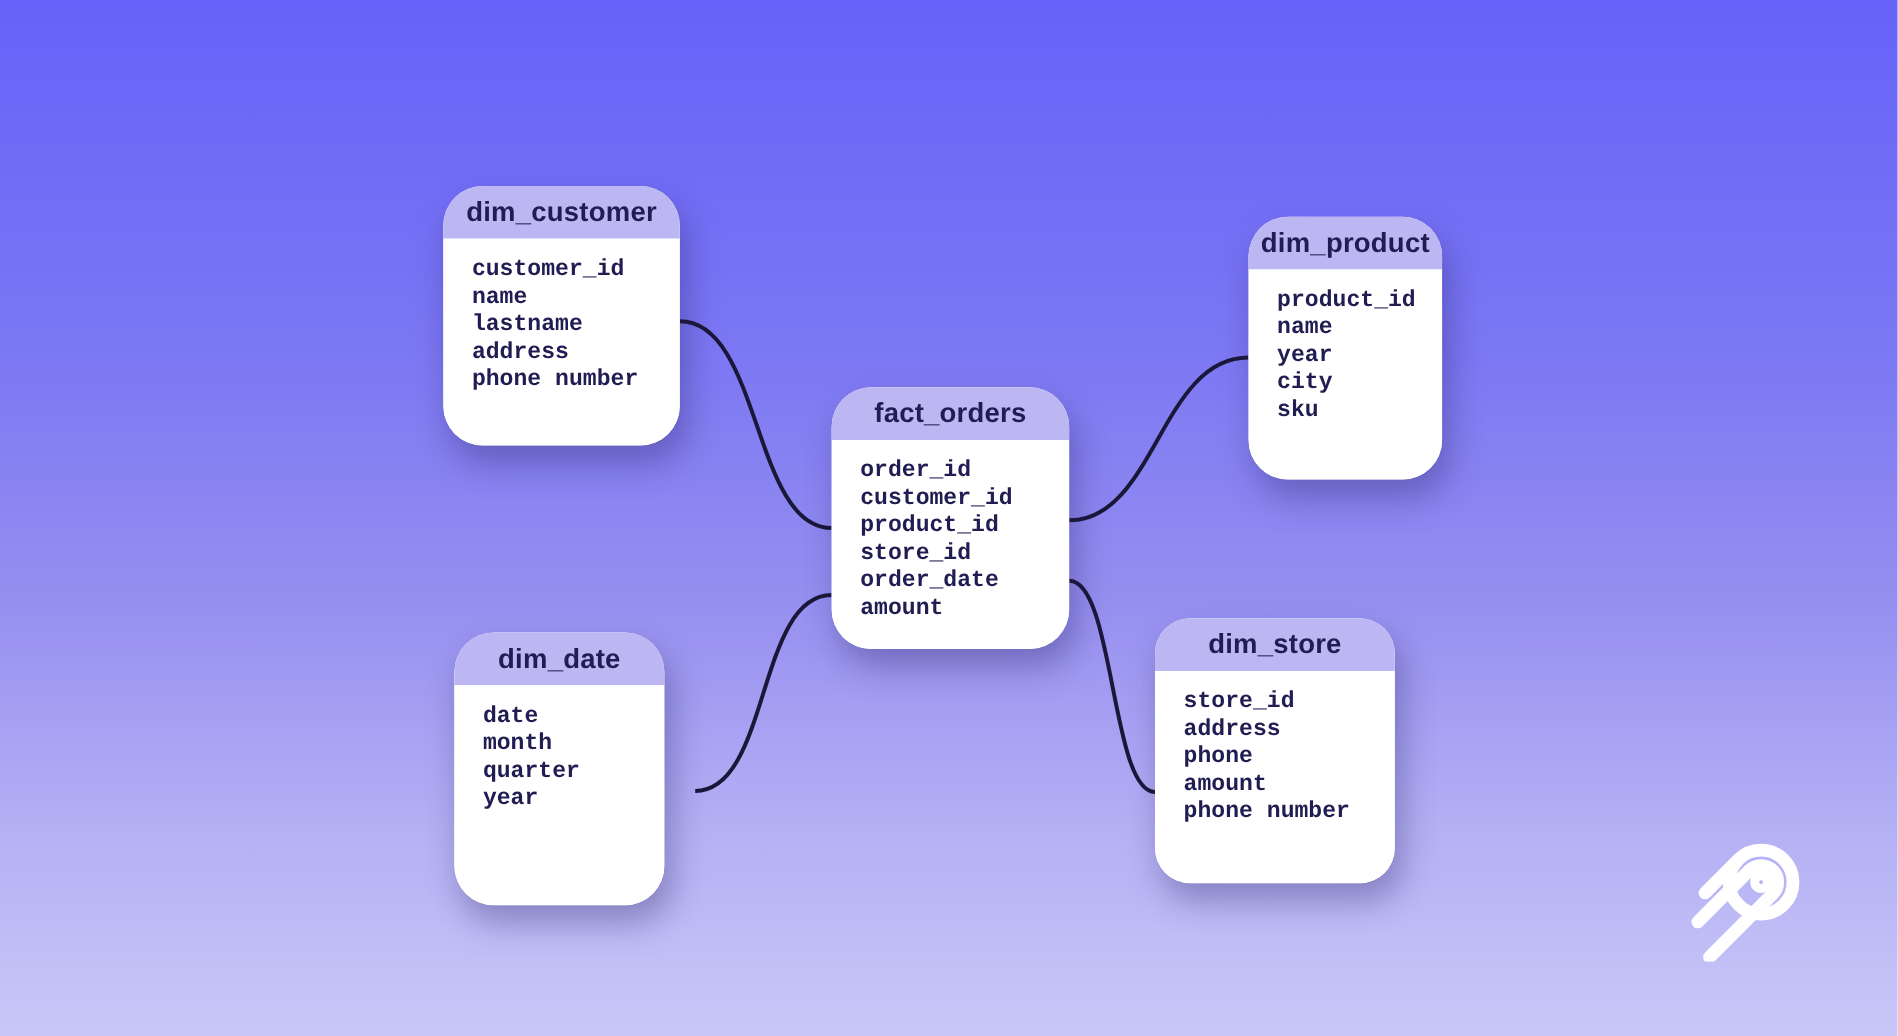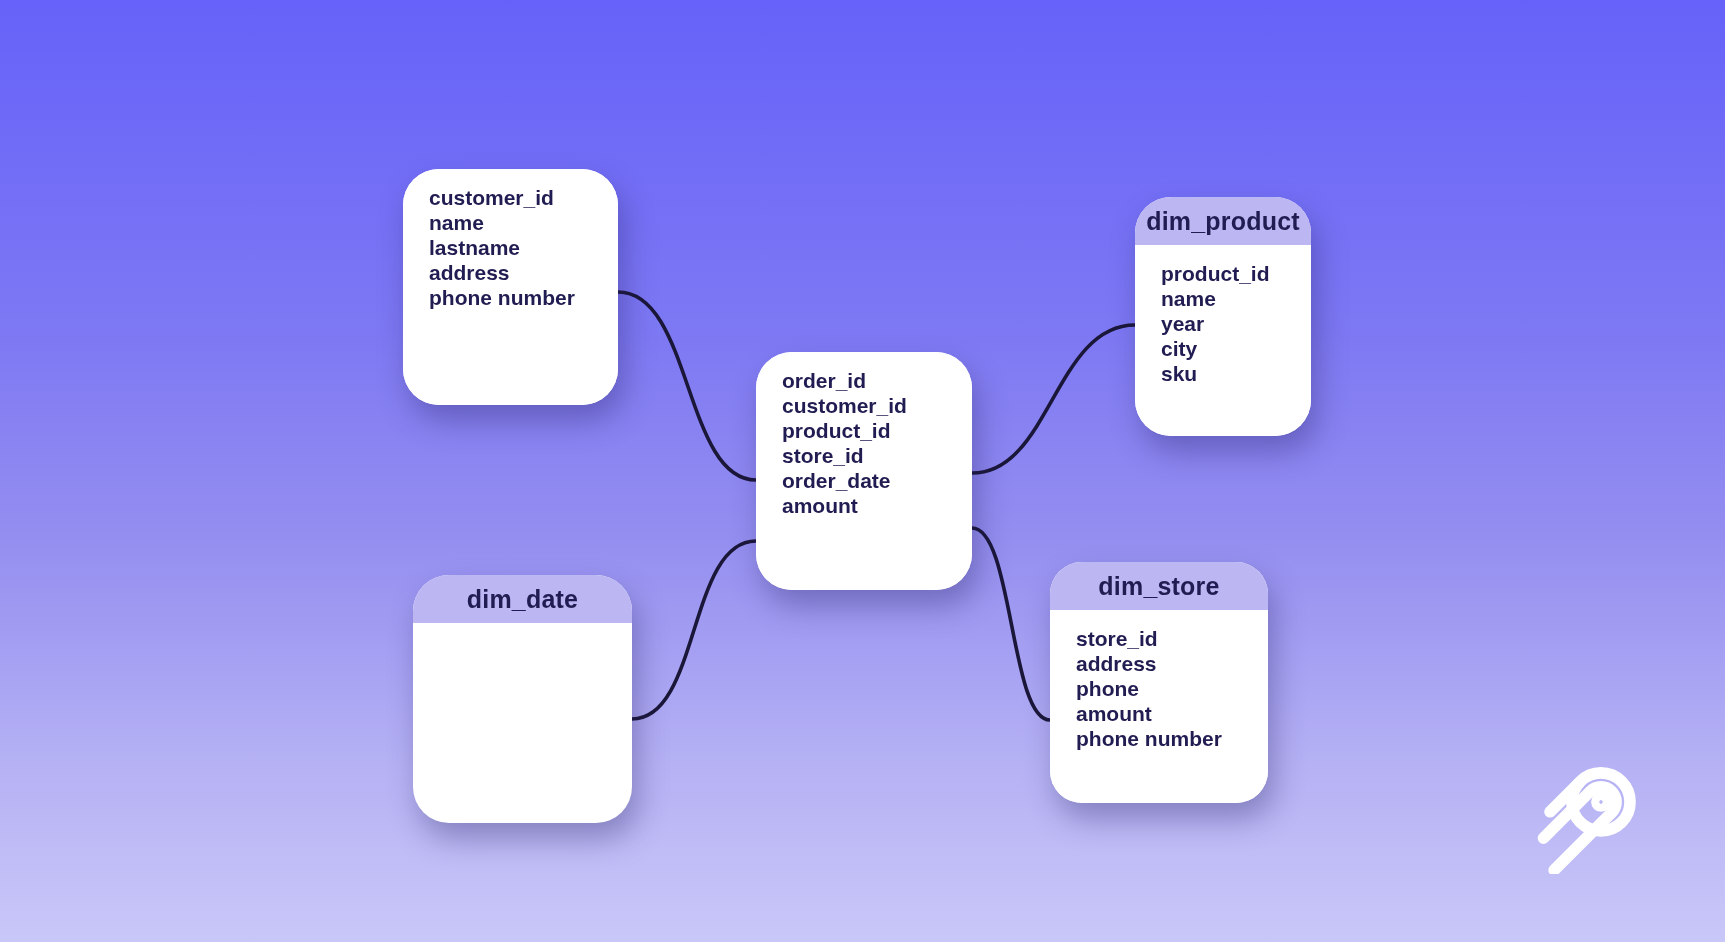--- a/index.html
+++ b/index.html
@@ -23,21 +23,21 @@
     background:var(--body);
   }
   .card-header{
     flex:0 0 48px;background:var(--header);
     display:flex;align-items:center;justify-content:center;
   }
   .card-title{
     font-size:25px;font-weight:700;color:var(--ink);letter-spacing:.2px;
   }
   .card-body{
-    flex:1;background:var(--body);padding:16px 14px 10px 26px;
+    flex:1;background:var(--body);padding:16px 14px 10px 26px;font-family:Liberation Mono, monospace;
   }
   .field{
     font-size:21px;font-weight:700;color:var(--ink);
     line-height:25px;white-space:nowrap;
   }
   .logo{position:absolute;left:1528px;top:752px;width:118px;height:122px;}
 </style>
 </head>
 <body>
 
@@ -52,20 +52,23 @@
 
   <svg class="logo" viewBox="0 0 100 105" xmlns="http://www.w3.org/2000/svg">
     <g transform="rotate(45 50 55)" fill="none" stroke="#ffffff" stroke-width="10" stroke-linecap="round">
       <circle cx="50" cy="38" r="25"></circle>
       <path d="M 25,40 L 25,75"></path>
       <path d="M 37,95 L 37,38 A 13,13 0 1 1 63,38 L 63,108"></path>
       <circle cx="50" cy="38" r="5" stroke-width="7"></circle>
     </g>
   </svg>
 <div class="card" style="left: 403px; top: 169px; width: 215px; height: 236px;">
+      <div class="card-header">
+        <span class="card-title">dim_customer</span>
+      </div>
       <div class="card-body">
         <div class="field">customer_id</div>
         <div class="field">name</div>
         <div class="field">lastname</div>
         <div class="field">address</div>
         <div class="field">phone number</div>
       </div>
     </div>
     <div class="card" style="left: 1135px; top: 197px; width: 176px; height: 239px;">
       <div class="card-header">
@@ -73,32 +76,41 @@
       </div>
       <div class="card-body">
         <div class="field">product_id</div>
         <div class="field">name</div>
         <div class="field">year</div>
         <div class="field">city</div>
         <div class="field">sku</div>
       </div>
     </div>
     <div class="card" style="left: 756px; top: 352px; width: 216px; height: 238px;">
+      <div class="card-header">
+        <span class="card-title">fact_orders</span>
+      </div>
       <div class="card-body">
         <div class="field">order_id</div>
         <div class="field">customer_id</div>
         <div class="field">product_id</div>
         <div class="field">store_id</div>
         <div class="field">order_date</div>
         <div class="field">amount</div>
       </div>
     </div>
-    <div class="card" style="left: 413px; top: 575px; width: 219px; height: 248px;">
+    <div class="card" style="left: 413px; top: 575px; width: 191px; height: 248px;">
       <div class="card-header">
         <span class="card-title">dim_date</span>
+      </div>
+      <div class="card-body">
+        <div class="field">date</div>
+        <div class="field">month</div>
+        <div class="field">quarter</div>
+        <div class="field">year</div>
       </div>
     </div>
     <div class="card" style="left: 1050px; top: 562px; width: 218px; height: 241px; border-radius: 32px;">
       <div class="card-header">
         <span class="card-title">dim_store</span>
       </div>
       <div class="card-body">
         <div class="field">store_id</div>
         <div class="field">address</div>
         <div class="field">phone</div>

